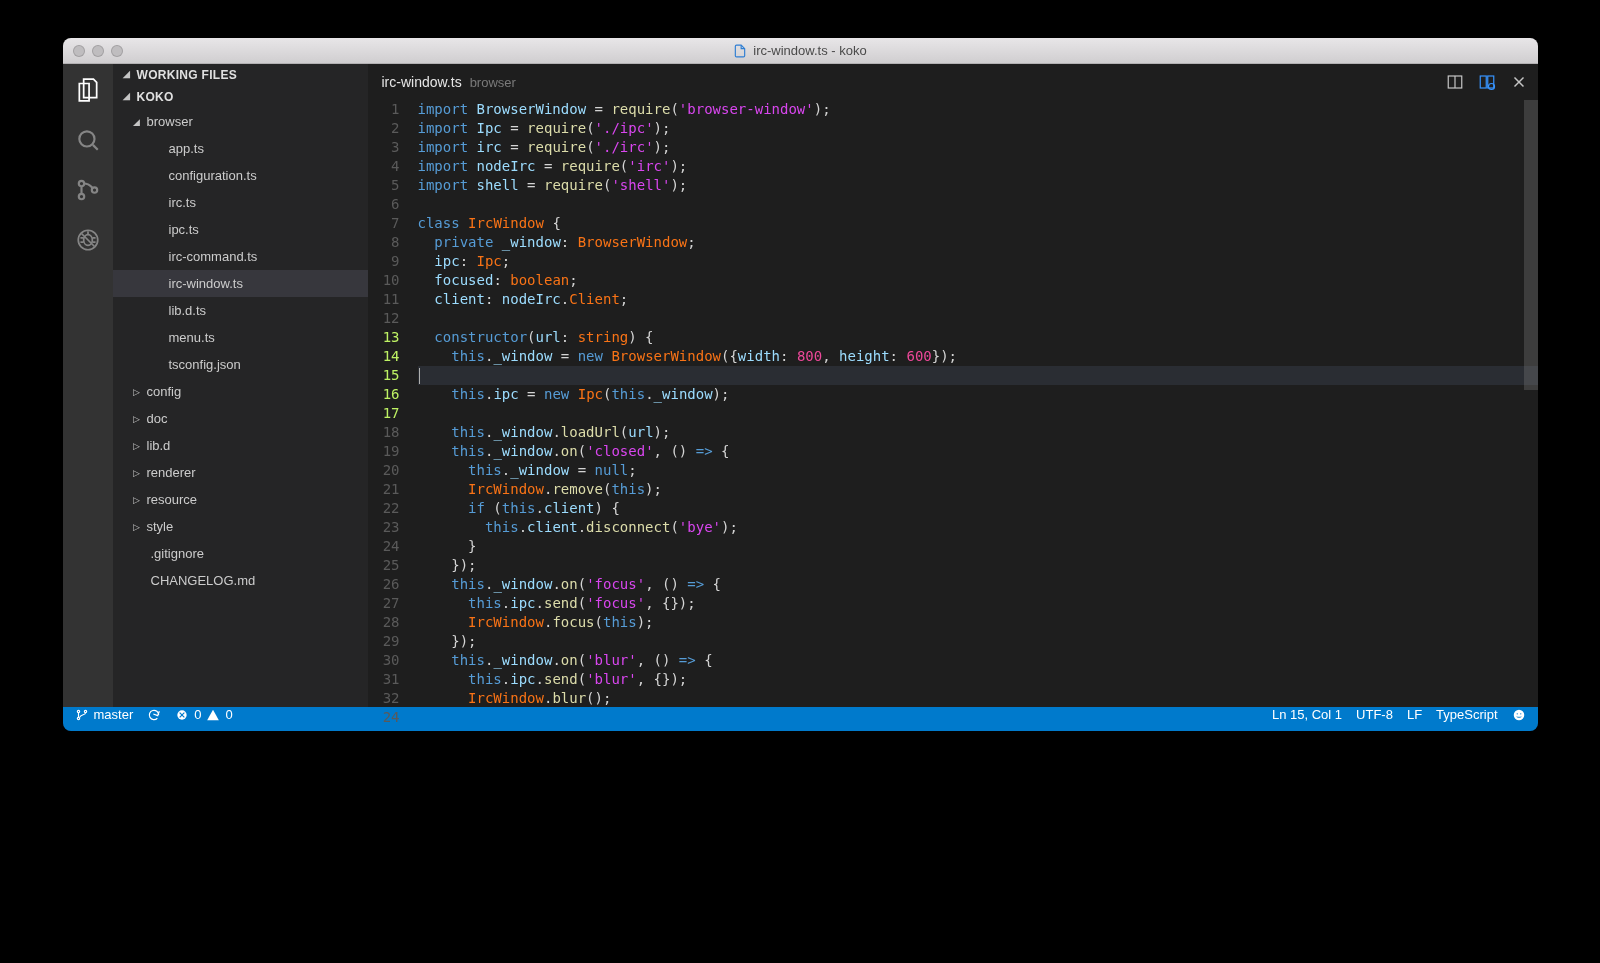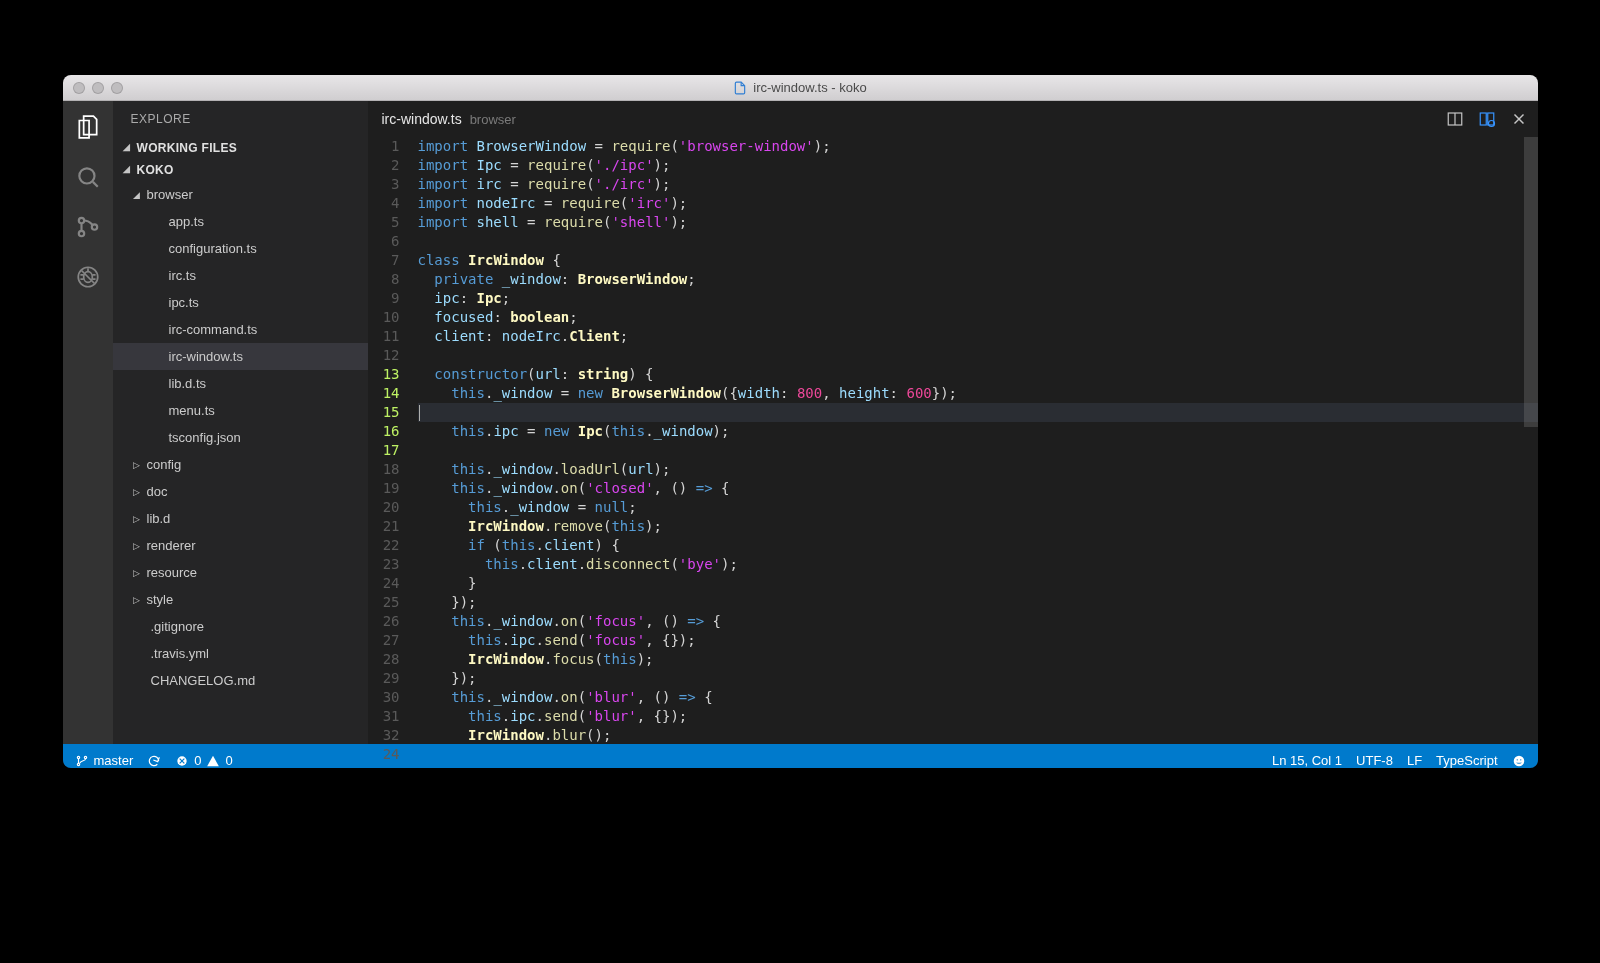--- a/index.html
+++ b/index.html
@@ -4,21 +4,21 @@
 <style>
   * { margin: 0; padding: 0; box-sizing: border-box; }
   body {
     background: #000;
     font-family: -apple-system, "Helvetica Neue", Arial, sans-serif;
     width: 1600px; height: 963px;
     display: flex; align-items: flex-start; justify-content: center;
   }
   .window {
     width: 1475px; height: 693px;
-    margin-top: 75px;
+    margin-top: 38px;
     border-radius: 8px;
     overflow: hidden;
     box-shadow: 0 20px 60px rgba(0,0,0,.6);
     display: flex; flex-direction: column;
     background: #1e1e1e;
   }
   .titlebar {
     height: 26px;
     background: linear-gradient(#e8e6e8, #d0ced0);
     display: flex; align-items: center;
@@ -85,31 +85,31 @@
   .gutter .near { color:#bef264; }
   .code {
     flex:1; font-family: Menlo, Consolas, monospace; font-size:14px;
     line-height: 19px; white-space: pre; overflow:hidden;
     position:relative;
   }
   .code .line { height:19px; }
   .code .hl-line { background:#2a2d33; }
   .cursor { display:inline-block; width:1px; height:16px; background:#aeafad; vertical-align:middle; margin-left:1px;}
   .tok-kw { color:#569cd6; }
-  .tok-type { color:#fef9c3;font-weight:bold; }
+  .tok-type { color:#f97316; }
   .tok-str { color:#d946ef; }
   .tok-num { color:#ec4899; }
   .tok-id { color:#9cdcfe; }
   .tok-fn { color:#dcdcaa; }
   .tok-pl { color:#d4d4d4; }
   .scroll-track { position:absolute; right:0; top:36px; bottom:0; width:14px; }
   .scroll-thumb { position:absolute; right:0; top:0; width:14px; height:290px; background: rgba(121,121,121,.35); }
   .statusbar {
     height: 24px; background:#007acc; color:#fff;
-    display:flex; align-items:flex-end; justify-content:space-between;
+    display:flex; align-items:flex-start; justify-content:space-between;
     font-size:13px; padding: 0 12px; flex:0 0 auto;
   }
   .status-left, .status-right { display:flex; align-items:center; gap:14px;}
   .status-item { display:flex; align-items:center; gap:5px; cursor:pointer;}
   .status-item svg { width:14px; height:14px;}
 </style>
 </head>
 <body>
 
 <div class="window">
@@ -155,21 +155,20 @@
         <svg viewBox="0 0 24 24" fill="none" stroke="currentColor" stroke-width="1.6">
             <circle cx="12" cy="12" r="9"></circle>
             <path d="M6 6l12 12"></path>
             <ellipse cx="12" cy="12" rx="4" ry="5"></ellipse>
             <path d="M8 10h-3M8 14h-3M16 10h3M16 14h3M12 7V4"></path>
           </svg>
       </div>
     </div>
 
     <div class="sidebar">
-      <div class="sidebar-title">EXPLORE</div>
       <div class="section-header">
         <span class="tw">◢</span>
         <span>WORKING FILES</span>
       </div>
       <div class="section-header">
         <span class="tw">◢</span>
         <span>KOKO</span>
       </div>
       <div class="tree" id="tree">
           <div class="tree-row">
@@ -239,24 +238,20 @@
             <span class="label">resource</span>
           </div>
           <div class="tree-row">
             <span class="indent" style="width: 18px;"></span>
             <span class="tw">▷</span>
             <span class="label">style</span>
           </div>
           <div class="tree-row">
             <span class="indent" style="width: 34px;"></span>
             <span class="label">.gitignore</span>
-          </div>
-          <div class="tree-row">
-            <span class="indent" style="width: 34px;"></span>
-            <span class="label">.travis.yml</span>
           </div>
           <div class="tree-row">
             <span class="indent" style="width: 34px;"></span>
             <span class="label">CHANGELOG.md</span>
           </div>
         </div>
     </div>
 
     <div class="editor">
       <div class="tabs">

